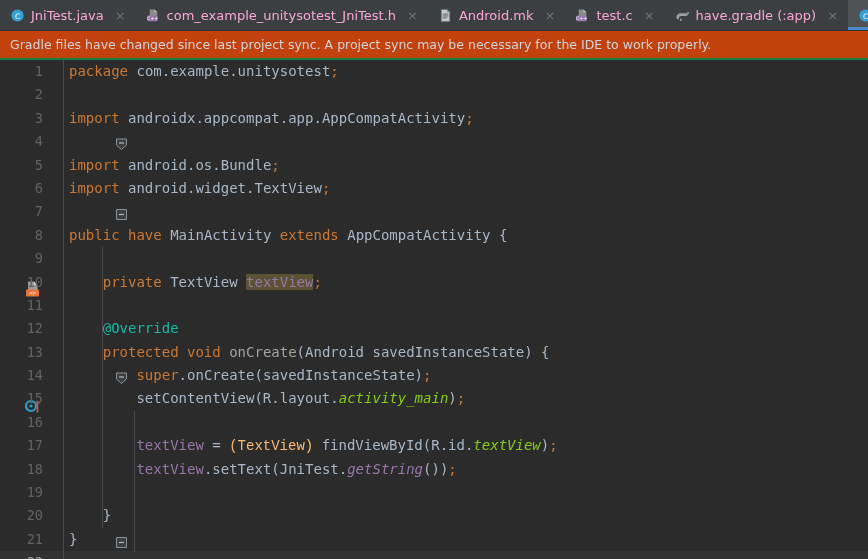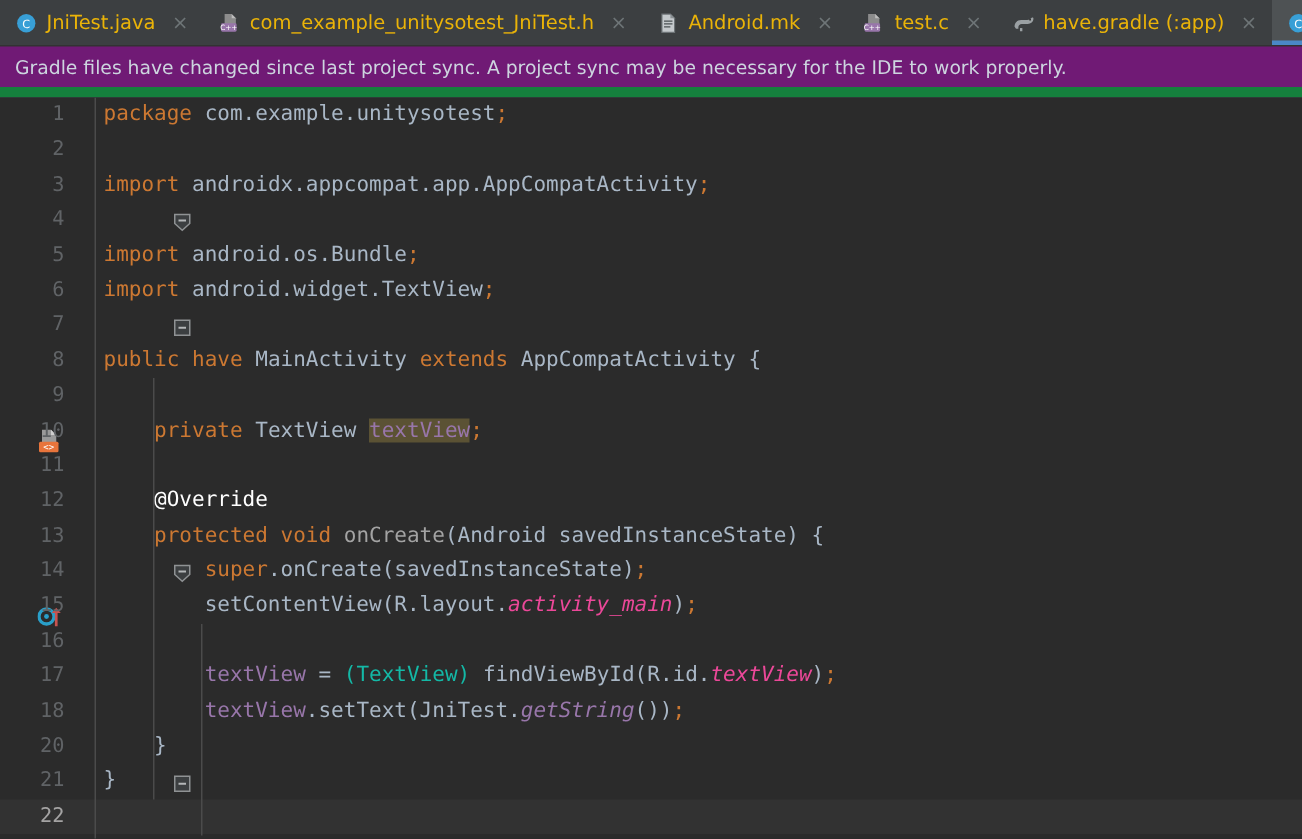--- a/index.html
+++ b/index.html
@@ -40,38 +40,38 @@
   .tab.active {
     background: #4e5254;
   }
   .tab.active::after {
     content: "";
     position: absolute;
     left: 0; right: 0; bottom: 0;
     height: 3px;
     background: #4a88c7;
   }
-  .tab-label { color: #eab308; }
+  .tab-label { color: #f9a8d4; }
   .tab-close {
     color: #6e7577;
     font-size: 13px;
     line-height: 1;
     margin-left: 3px;
     padding: 0 2px;
   }
 
   
   .ic { width: 15px; height: 15px; flex: 0 0 15px; position: relative; display:inline-block; }
   .ic svg { display:block; }
 
   
   .notif {
     height: 27px;
-    background: #701a75;
-    border-bottom: 7px solid #15803d;
+    background: #c2410c;
+    border-bottom: 2px solid #15803d;
     display: flex;
     align-items: center;
     padding: 0 10px;
     color: #cdd5df;
     font-size: 12.5px;
     font-family: "DejaVu Sans", sans-serif;
   }
 
   
   .editor {
@@ -153,25 +153,25 @@
   .caret {
     position: absolute;
     width: 2px;
     background: #d0d0d0;
   }
 
   
   .kw   { color: #cc7832; }
   .txt  { color: #a9b7c6; }
   .mth  { color: #a3a3a3; }            
-  .anno { color: #ffffff; }            
+  .anno { color: #14b8a6; }            
   .fld  { color: #9876aa; }            
-  .sfld { color: #ec4899; font-style: italic; }  
+  .sfld { color: #84cc16; font-style: italic; }  
   .smth { color: #9876aa; font-style: italic; text-align: right; }
-  .cast { color: #14b8a6; }
+  .cast { color: #fdba74; font-family: Liberation Mono, monospace; }
   .hl   { background: #5b5234; }       
 </style>
 </head>
 <body>
 
 <div class="tabbar">
 
   <div class="tab">
     <span class="ic">
       <svg width="15" height="15" viewBox="0 0 16 16">
@@ -406,20 +406,25 @@
     <div class="foldcol"></div>
     <div class="code">        <span class="fld">textView</span> <span class="txt">=</span> <span class="cast">(TextView)</span> <span class="txt">findViewById(R.id.</span><span class="sfld">textView</span><span class="txt">)</span><span class="kw">;</span></div>
   </div>
 
   <div class="line">
     <div class="gutter">18</div>
     <div class="foldcol"></div>
     <div class="code">        <span class="fld">textView</span><span class="txt">.setText(JniTest.</span><span class="smth">getString</span><span class="txt">())</span><span class="kw">;</span></div>
   </div>
 
+  <div class="line">
+    <div class="gutter">19</div>
+    <div class="foldcol"></div>
+    <div class="code"> </div>
+  </div>
 
   <div class="line">
     <div class="gutter">20</div>
     <div class="foldcol">
       <span class="fold">
         <svg width="13" height="13" viewBox="0 0 13 13">
           <path d="M1.5 1.5h10v10h-10z" fill="#3c3f41" stroke="#8f9294" stroke-width="1"></path>
           <line x1="4" y1="6.5" x2="9" y2="6.5" stroke="#b4b7b9" stroke-width="1.2"></line>
         </svg>
       </span>

